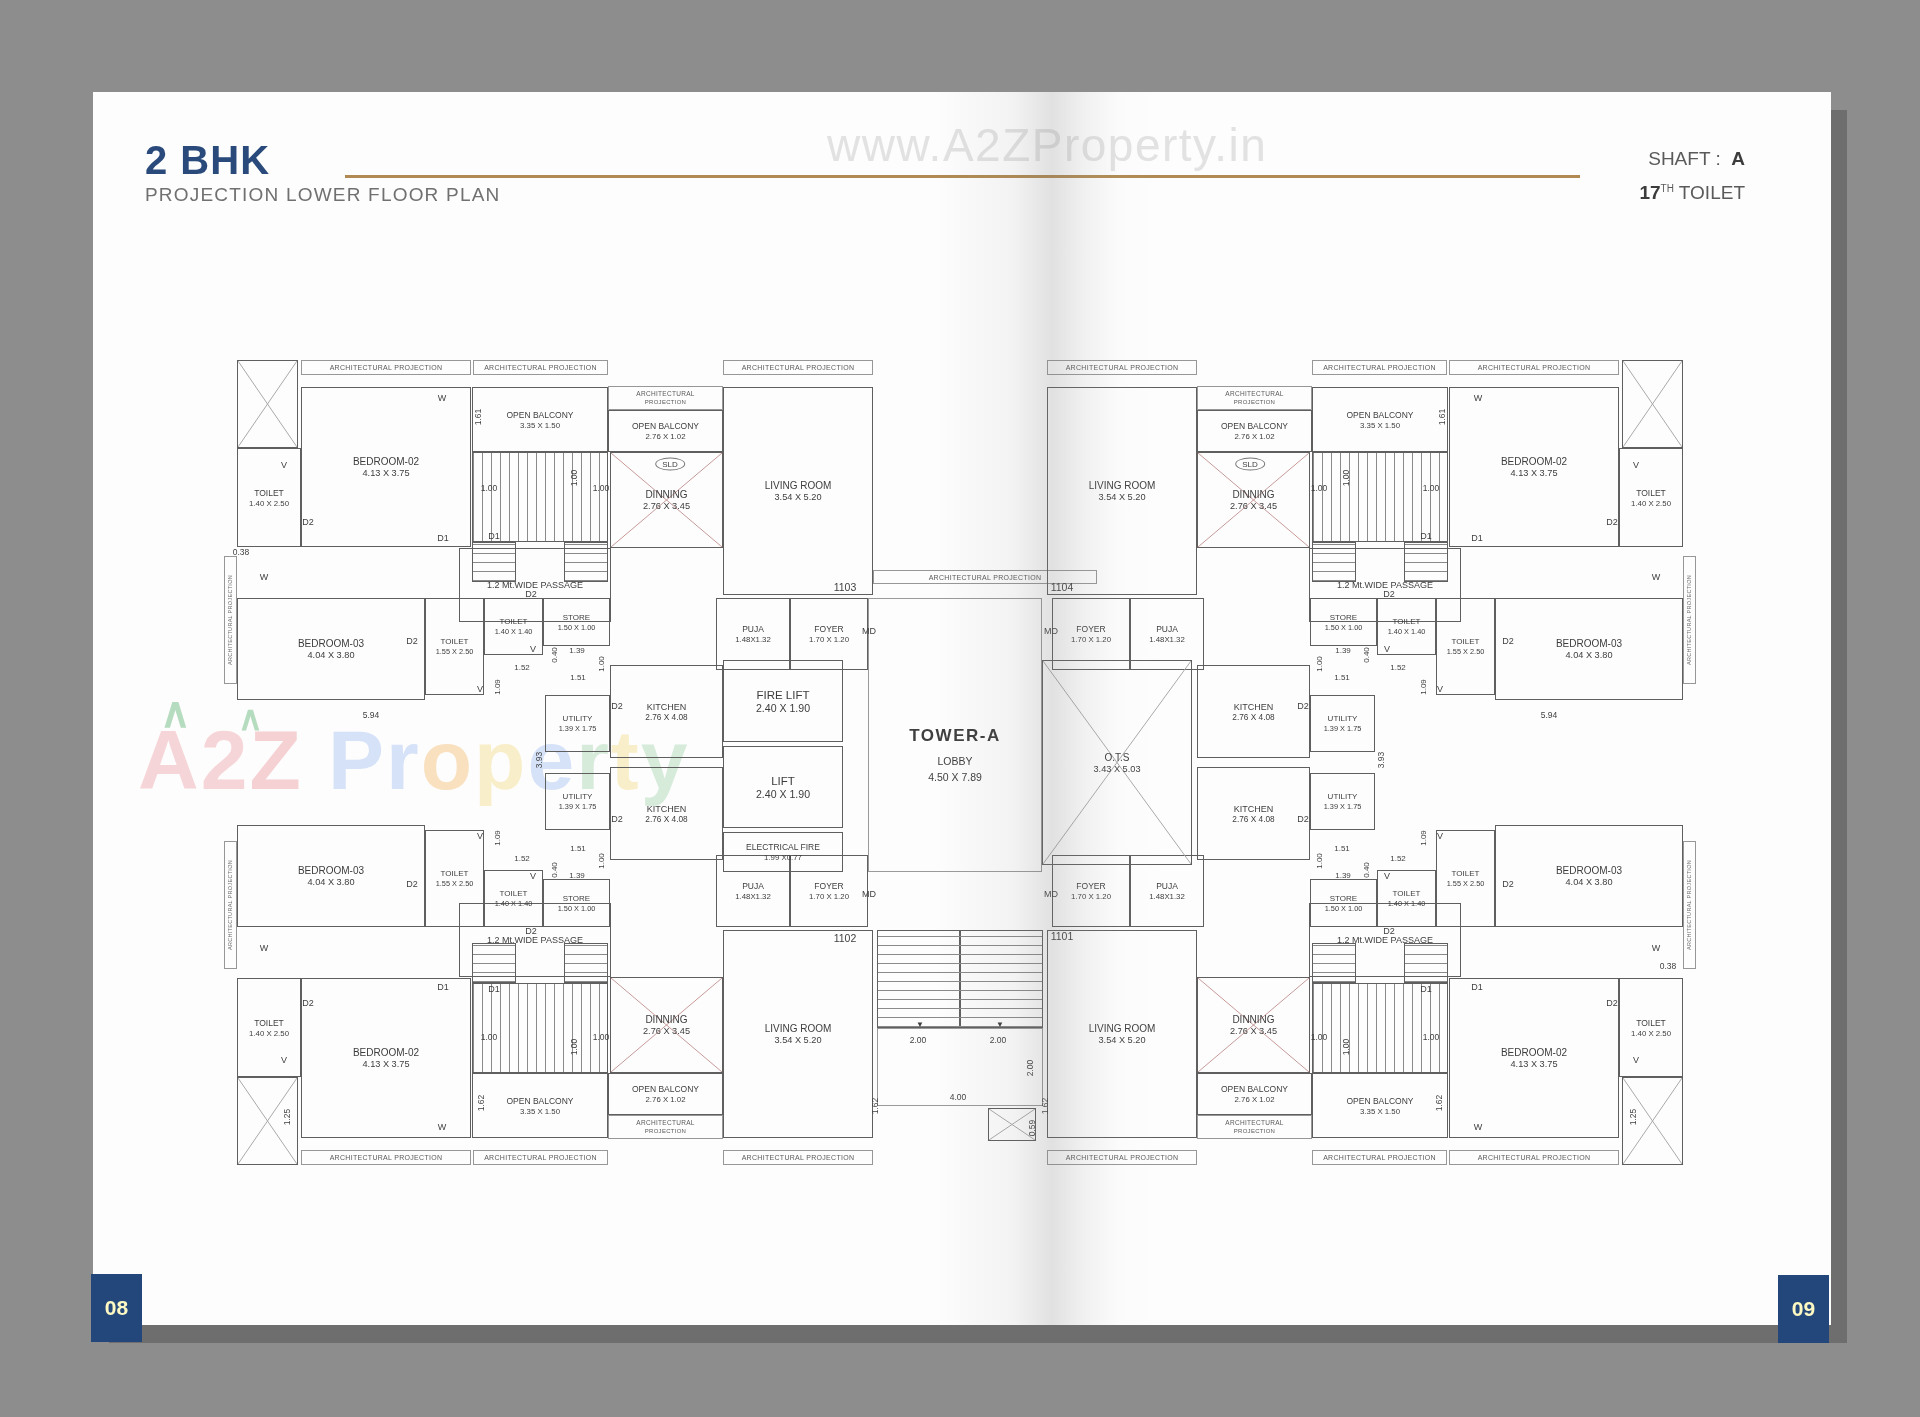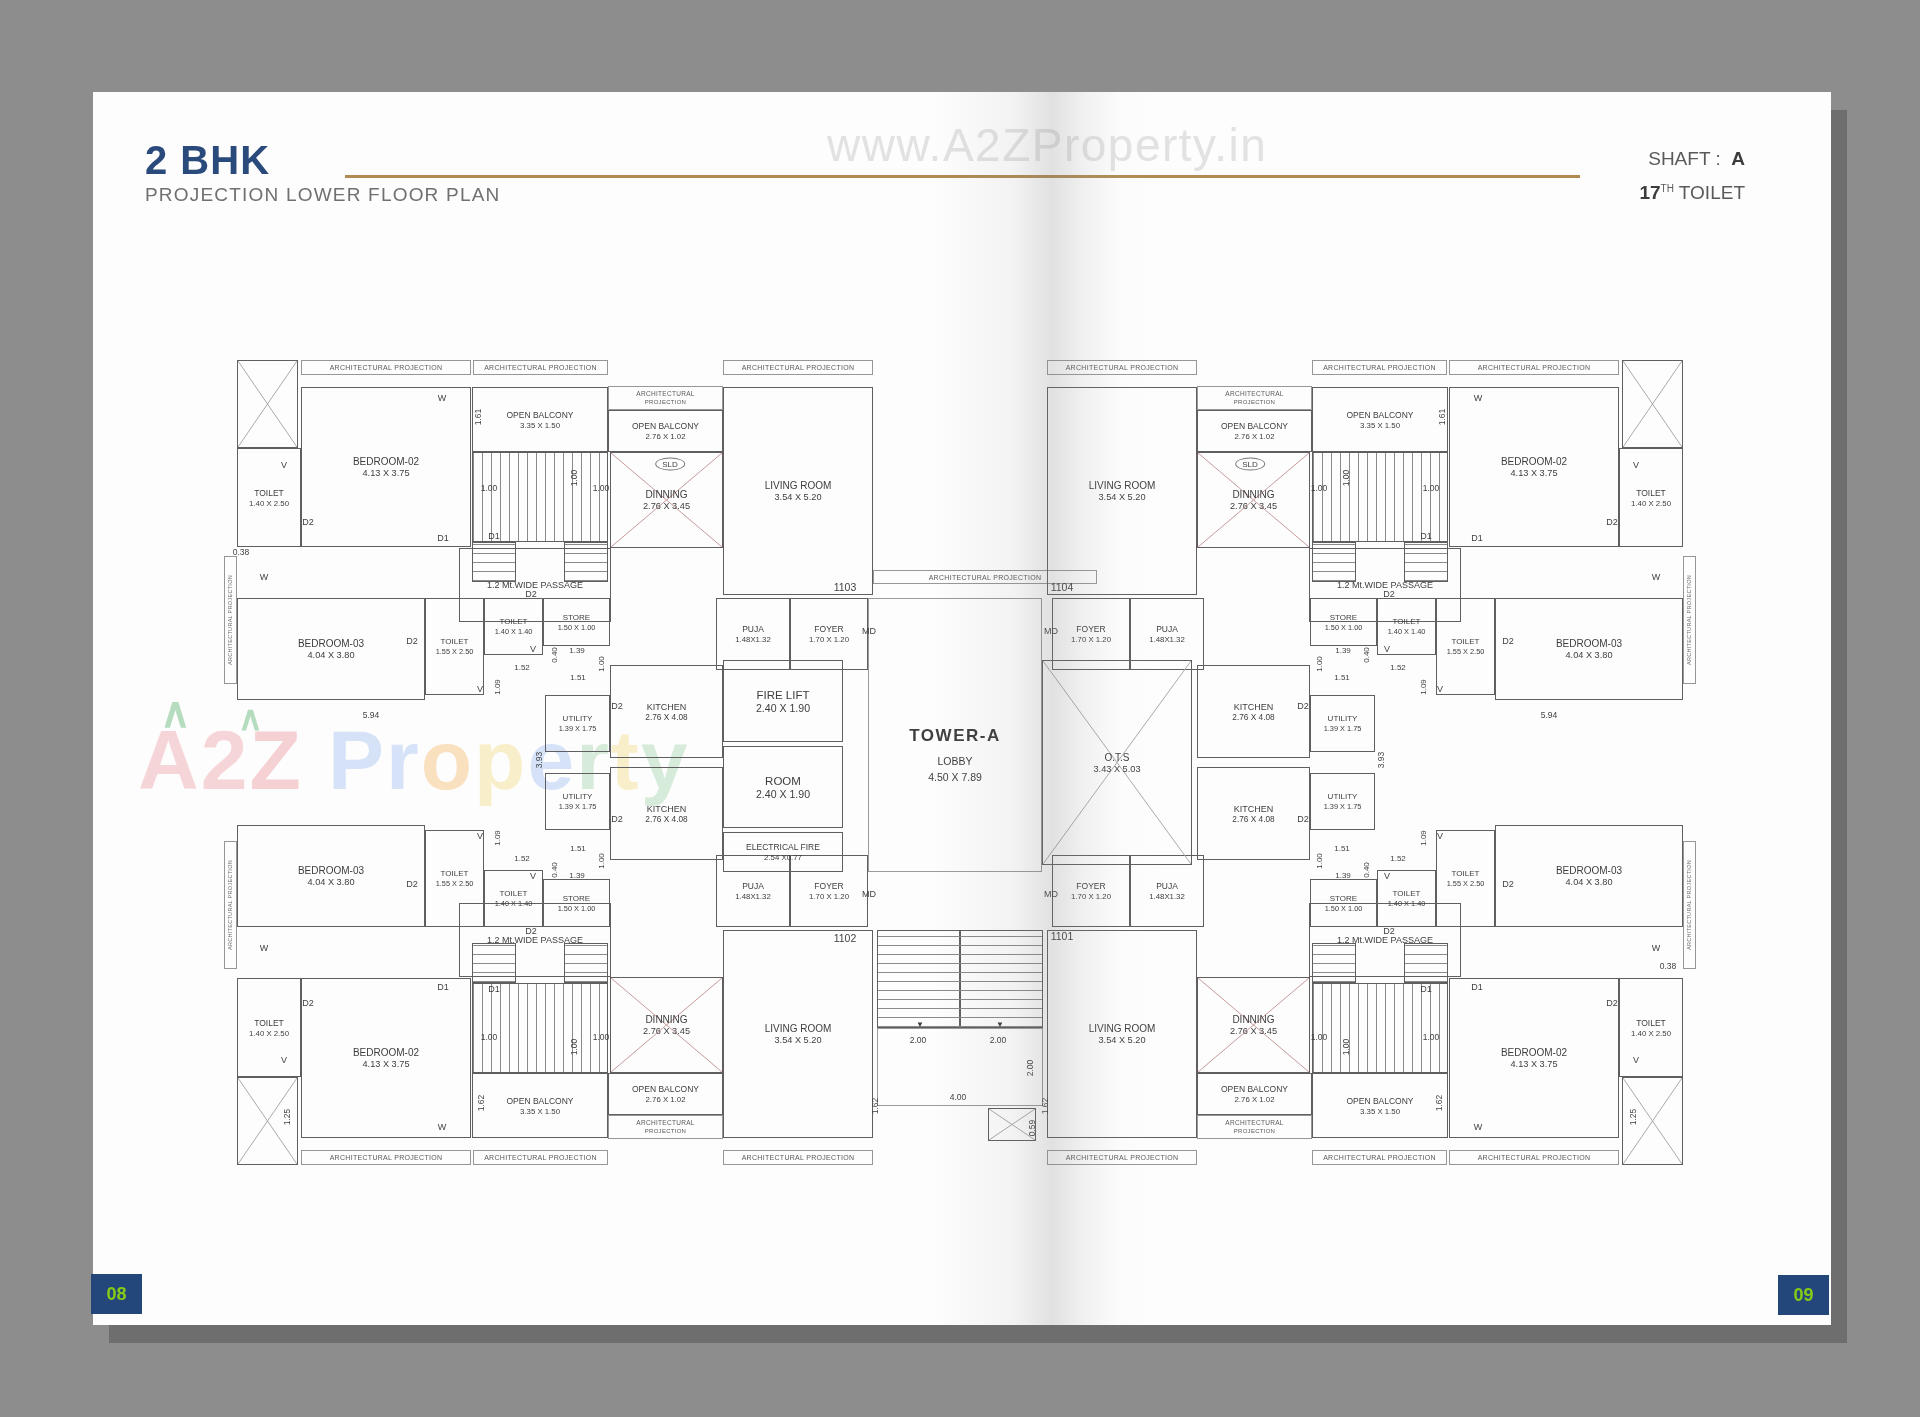--- a/index.html
+++ b/index.html
@@ -14,21 +14,21 @@
   .wing b{color:#3c3c3c}
   .wing sup{font-size:10px}
   
   .wm-top{position:absolute;left:827px;top:118px;font-size:46px;color:#e2e2e2;letter-spacing:1.5px;font-weight:500;z-index:1;white-space:nowrap}
   .brand{position:absolute;left:138px;top:712px;font-size:84px;font-weight:bold;letter-spacing:2px;opacity:.55;z-index:1;white-space:nowrap}
   .roof{position:absolute;font-size:42px;font-weight:bold;color:#a5d4b0;opacity:.8;z-index:1}
   
   .fold{position:absolute;left:935px;top:92px;width:225px;height:1233px;z-index:3;pointer-events:none;
     background:linear-gradient(to right,rgba(120,120,120,0) 0%,rgba(120,120,120,.08) 35%,rgba(125,125,125,.22) 52%,rgba(150,150,150,.12) 66%,rgba(200,200,200,.03) 82%,rgba(255,255,255,0) 100%)}
   
-  .badge{position:absolute;width:51px;height:40px;background:#24477b;color:#84cc16;font-weight:bold;font-size:18px;display:flex;align-items:center;justify-content:center;z-index:5}
+  .badge{position:absolute;width:51px;height:68px;background:#24477b;color:#fef9c3;font-weight:bold;font-size:21px;display:flex;align-items:center;justify-content:center;z-index:5}
   
   .it{position:absolute;z-index:2}
   .room,.xbox,.sv,.sh{border:1px solid #5f5f5f}
   .room,.xbox{display:flex;flex-direction:column;align-items:center;justify-content:center;text-align:center}
   .room{font-size:10px}
   .xbox{font-size:10px}
   .it .a{display:block;position:relative;z-index:1}
   .it .b{display:block;position:relative;z-index:1;font-size:.92em;margin-top:1px}
   .thin{border-color:#9a9a9a}
   .sv{background:repeating-linear-gradient(90deg,#8a8a8a 0 1px,transparent 1px 9px)}
@@ -418,26 +418,26 @@
     </div>
     <div class="it room" style="left: 1495px; top: 825px; width: 188px; height: 102px;">
       <span class="a">BEDROOM-03</span>
       <span class="b">4.04 X 3.80</span>
     </div>
     <div class="it room" style="left: 723px; top: 660px; width: 120px; height: 82px; font-size: 11.5px;">
       <span class="a">FIRE LIFT</span>
       <span class="b">2.40 X 1.90</span>
     </div>
     <div class="it room" style="left: 723px; top: 746px; width: 120px; height: 82px; font-size: 11.5px;">
-      <span class="a">ROOM</span>
+      <span class="a">LIFT</span>
       <span class="b">2.40 X 1.90</span>
     </div>
     <div class="it room" style="left: 723px; top: 832px; width: 120px; height: 40px; font-size: 8.5px;">
       <span class="a">ELECTRICAL FIRE</span>
-      <span class="b">2.54 X0.77</span>
+      <span class="b">1.99 X0.77</span>
     </div>
     <div class="it room thin" style="left: 868px; top: 598px; width: 174px; height: 274px;"></div>
     <div class="it lbl bold" style="left: 955px; top: 736px; font-size: 17px;">
       <span class="a">TOWER-A</span>
     </div>
     <div class="it lbl" style="left: 955px; top: 761px; font-size: 10.5px;">
       <span class="a">LOBBY</span>
     </div>
     <div class="it lbl" style="left: 955px; top: 777px; font-size: 10.5px;">
       <span class="a">4.50 X 7.89</span>

